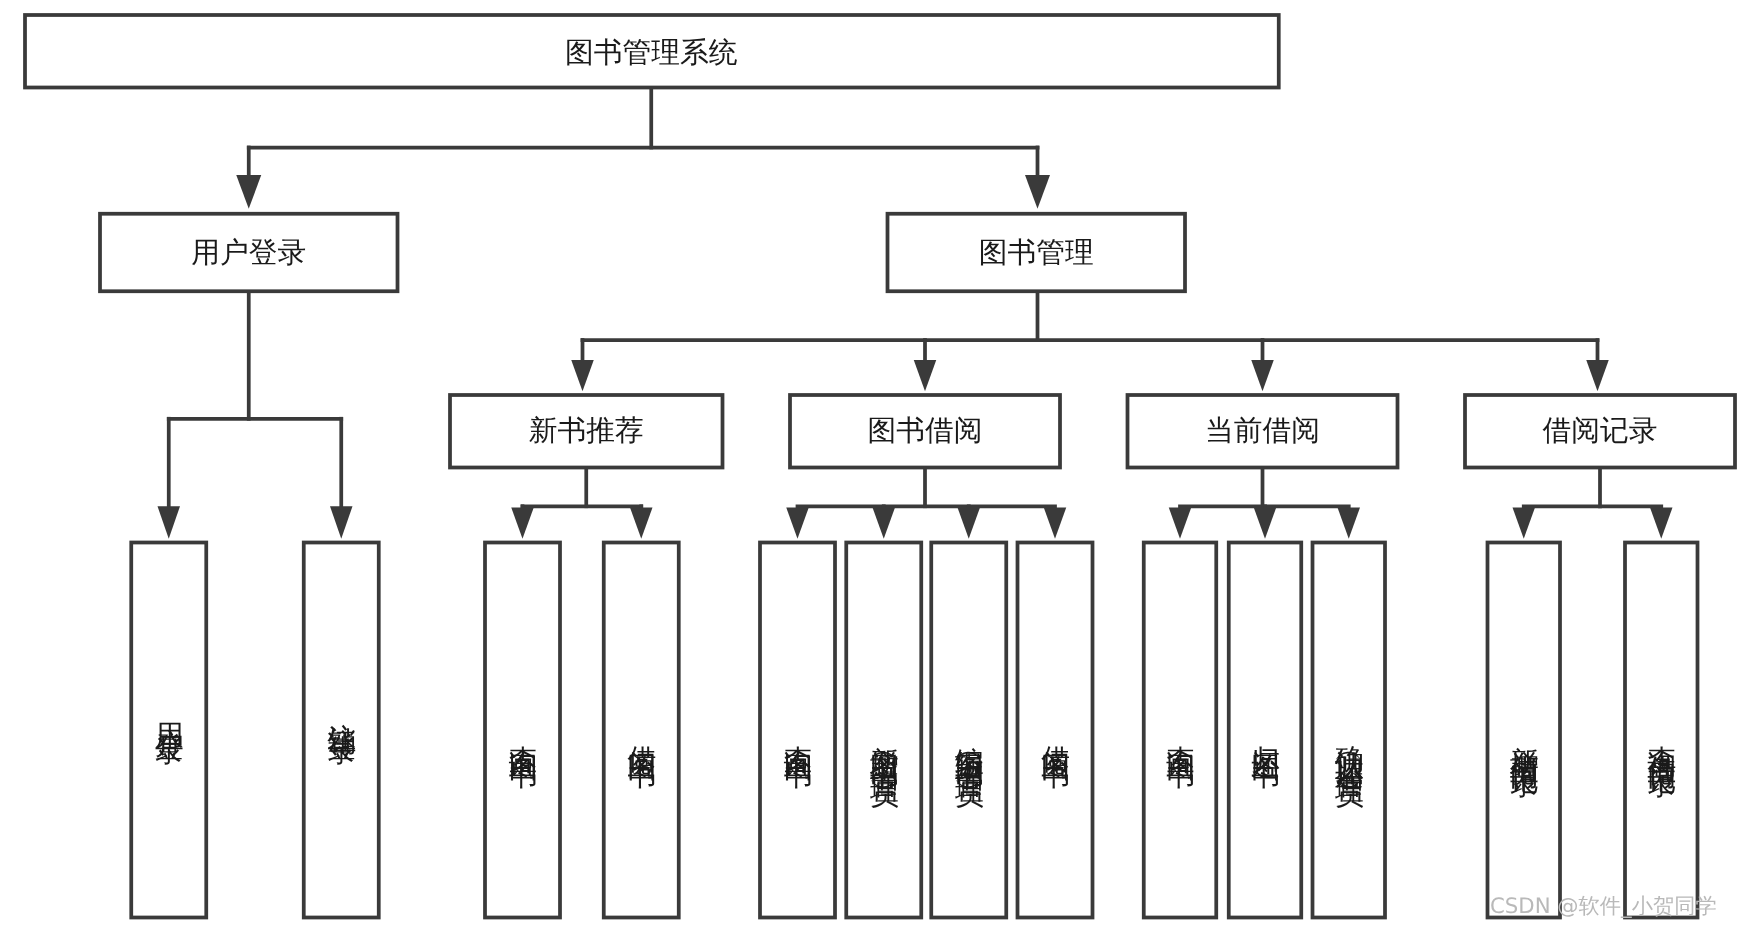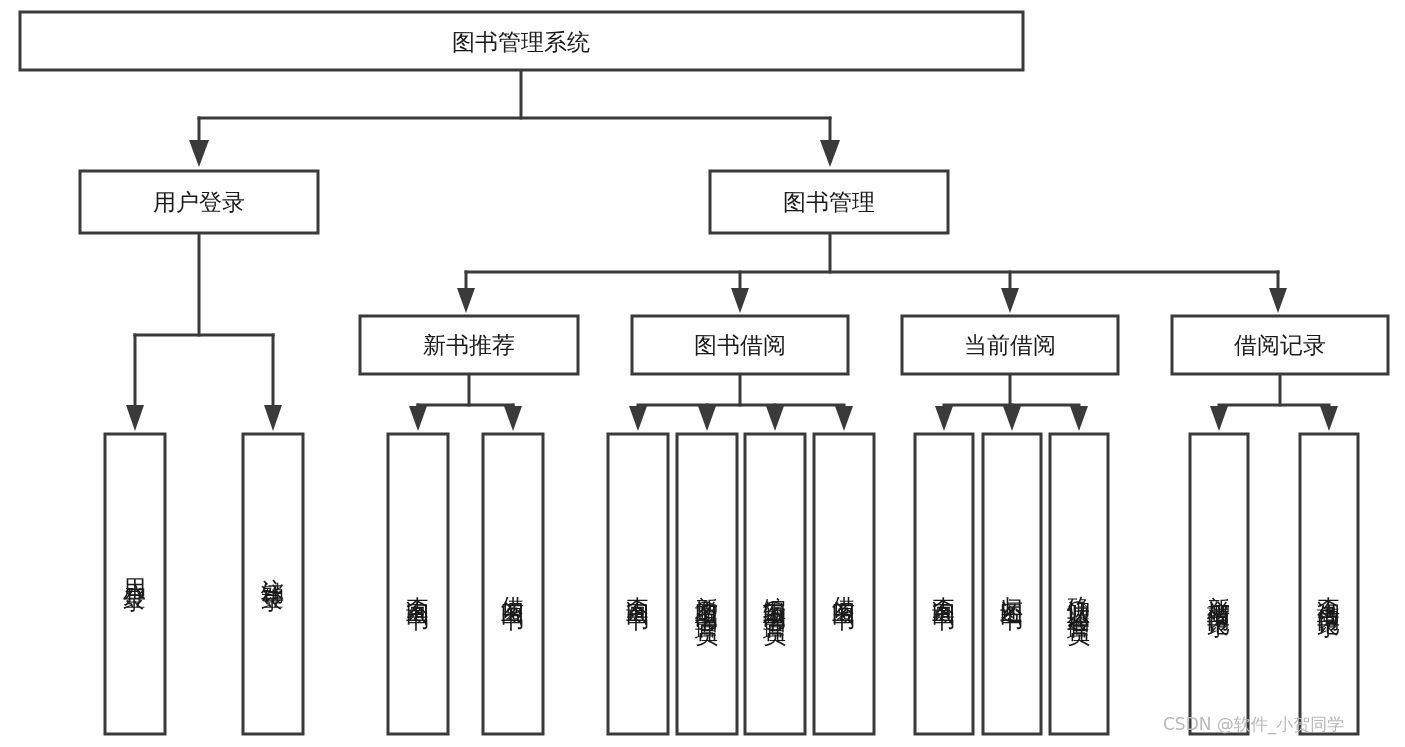--- a/index.html
+++ b/index.html
@@ -56,21 +56,21 @@
     text-orientation: upright;
     letter-spacing: 4px;
     dominant-baseline: central;
   }
   .watermark {
     position: absolute;
     font-family: "DejaVu Sans", "Liberation Sans", sans-serif;
     font-size: 17px;
     color: #b9b9b9;
     white-space: nowrap;
-    left: 1163px;
+    left: 1192px;
     top: 713px;
   }
 </style>
 </head>
 <body>
 
 <div id="diagram-root">
 
   <svg class="flow" viewBox="0 0 1405 747">
 

